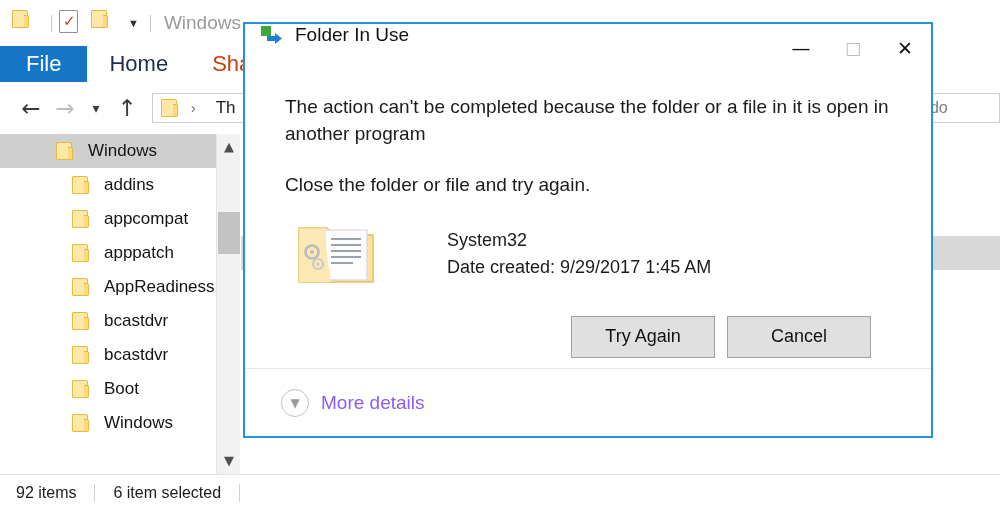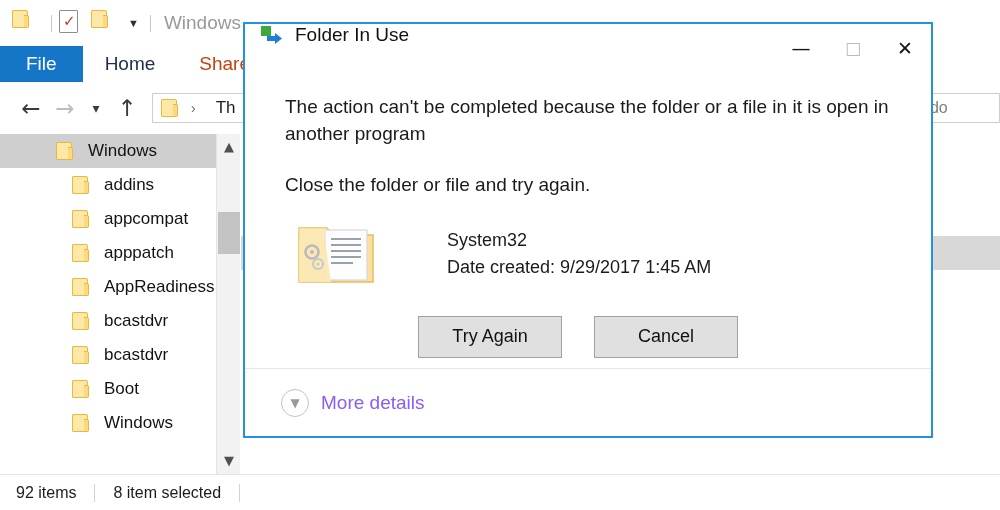--- a/index.html
+++ b/index.html
@@ -115,21 +115,21 @@
     width: 1000px; height: 36px;
     background: #ffffff;
     border-bottom: 1px solid #dcdcdc;
     display: flex;
     align-items: stretch;
   }
   .tab {
     display: flex;
     align-items: center;
     justify-content: center;
-    font-size: 19px;
+    font-size: 22px;
     color: #1d2d4a;
     padding: 0 22px;
     white-space: nowrap;
   }
   .tab.file {
     background: #1575c6;
     color: #ffffff;
     padding: 0 26px;
   }
   .tab.partial { color: #c2410c; }
@@ -401,22 +401,22 @@
     margin-right: 22px;
   }
   .dlg-iteminfo {
     font-size: 18px;
     color: #1b1b1b;
     line-height: 1.5;
   }
 
   .dlg-buttons {
     display: flex;
-    justify-content: center;
-    gap: 32px;
+    justify-content: flex-end;
+    gap: 12px;
     padding: 26px 34px 0 0;
   }
   .dlg-btn {
     width: 144px;
     height: 42px;
     border: 1px solid #a0a0a0;
     background: #e0e0e0;
     color: #111111;
     font-size: 18px;
     font-family: "Liberation Sans", sans-serif;
@@ -602,21 +602,21 @@
           <span class="fname">Tasks</span>
           <span class="fdate">3/23/2018 12:03 PM</span>
           <span class="ftype">File folder</span>
         </div>
       </div>
     </div>
 
     <div class="statusbar">
       <span class="si">92 items</span>
       <span class="vsep"></span>
-      <span class="si">8 item selected</span>
+      <span class="si">6 item selected</span>
       <span class="vsep"></span>
     </div>
   </div>
 
   <div id="dialog">
 
     <div class="dlg-title">
       <div class="dlg-icon">
         <div class="sq"></div>
         <svg class="arr" viewBox="0 0 15 11">

